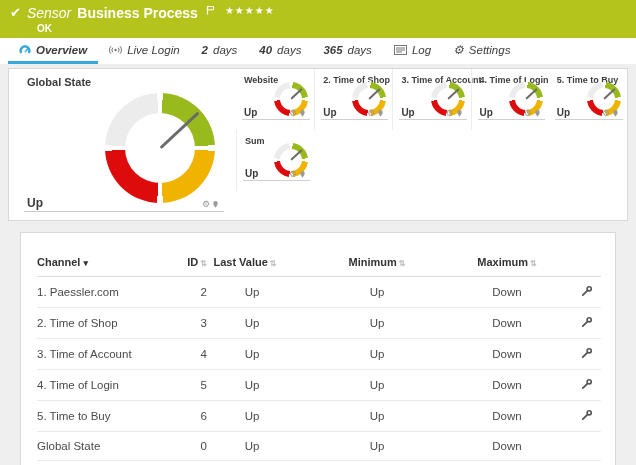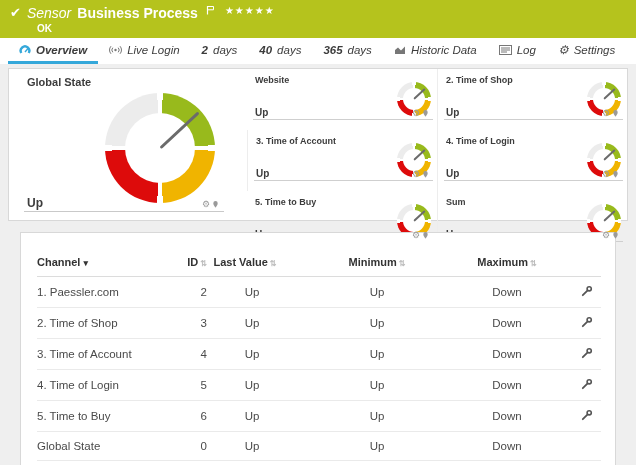--- a/index.html
+++ b/index.html
@@ -54,21 +54,21 @@
   
   .ovpanel{position:absolute;top:68px;left:8px;width:620px;height:153px;background:#fff;border:1px solid #d8d8d8;}
   .global{position:absolute;left:0;top:0;width:222px;height:100%;}
   .g-title{position:absolute;left:18px;top:7px;font-size:11px;font-weight:bold;color:#3c3c3c;}
   .global .gauge-lg{position:absolute;left:96px;top:24px;}
   .g-val{position:absolute;left:18px;bottom:10px;font-size:12px;font-weight:bold;color:#3c3c3c;}
   .g-rule{position:absolute;left:15px;right:7px;bottom:8px;border-bottom:1px solid #c9c9c9;}
   .panel-icons{position:absolute;display:flex;align-items:center;gap:2px;z-index:3;}
   .global .panel-icons{right:12px;bottom:11px;}
   .small-gear{font-size:9px;color:#9a9a9a;line-height:1;cursor:pointer;}
-  .minis{position:absolute;left:238px;top:0;right:0;display:grid;grid-template-columns:repeat(2,1fr);grid-auto-rows:61px;}
+  .minis{position:absolute;left:227px;top:0;right:0;display:grid;grid-template-columns:repeat(5,1fr);grid-auto-rows:61px;}
   .mini{position:relative;border-left:1px solid #ededed;}
   .mini:nth-child(4n+1){border-left:none;}
   .mini-title{position:absolute;left:8px;top:6px;font-size:9px;font-weight:bold;color:#3c3c3c;white-space:nowrap;}
   .mini .gauge-sm{position:absolute;right:6px;top:13px;}
   .mini-val{position:absolute;left:8px;bottom:12px;font-size:10px;font-weight:bold;color:#3c3c3c;}
   .mini-rule{position:absolute;left:6px;right:4px;bottom:10px;border-bottom:1px solid #cfcfcf;}
   .mini .panel-icons{right:8px;bottom:12px;}
   
   .tblpanel{position:absolute;top:232px;left:20px;width:596px;height:240px;background:#fff;border:1px solid #d8d8d8;padding:0 16px;}
   table{width:100%;border-collapse:collapse;table-layout:fixed;}
@@ -127,26 +127,20 @@
   </div>
   <div class="tab">
     <span class="num">40</span>
     <span>days</span>
   </div>
   <div class="tab">
     <span class="num">365</span>
     <span>days</span>
   </div>
   <div class="tab">
-    <svg width="12" height="11" viewBox="0 0 12 11">
-      <path d="M1 10 L1 6 L4 3.5 L7 6.5 L11 2.5 L11 10 Z" fill="#777"></path>
-    </svg>
-    <span>Historic Data</span>
-  </div>
-  <div class="tab">
     <svg width="13" height="10" viewBox="0 0 13 10">
       <rect x="0.5" y="0.5" width="12" height="9" fill="none" stroke="#777"></rect>
       <line x1="2" y1="3" x2="11" y2="3" stroke="#777"></line>
       <line x1="2" y1="5" x2="11" y2="5" stroke="#777"></line>
       <line x1="2" y1="7" x2="8" y2="7" stroke="#777"></line>
     </svg>
     <span>Log</span>
   </div>
   <div class="tab">
     <span class="gear-glyph">⚙</span>

